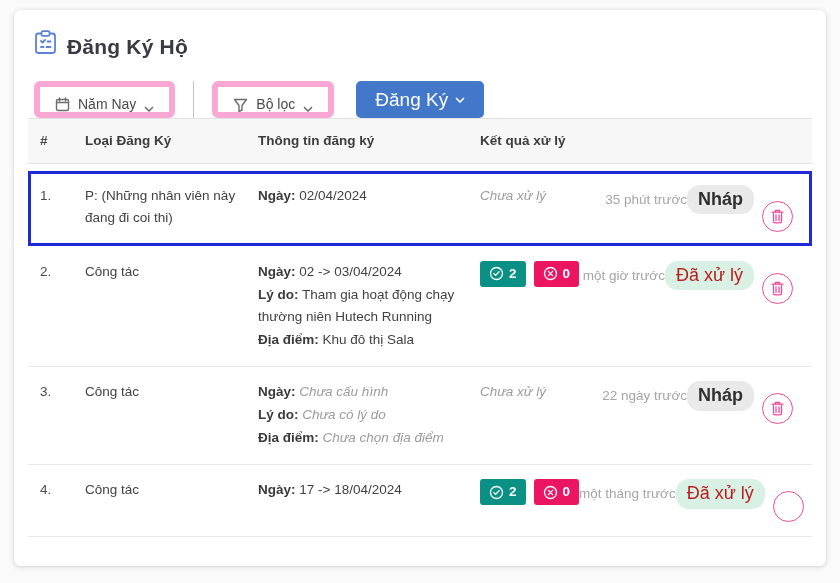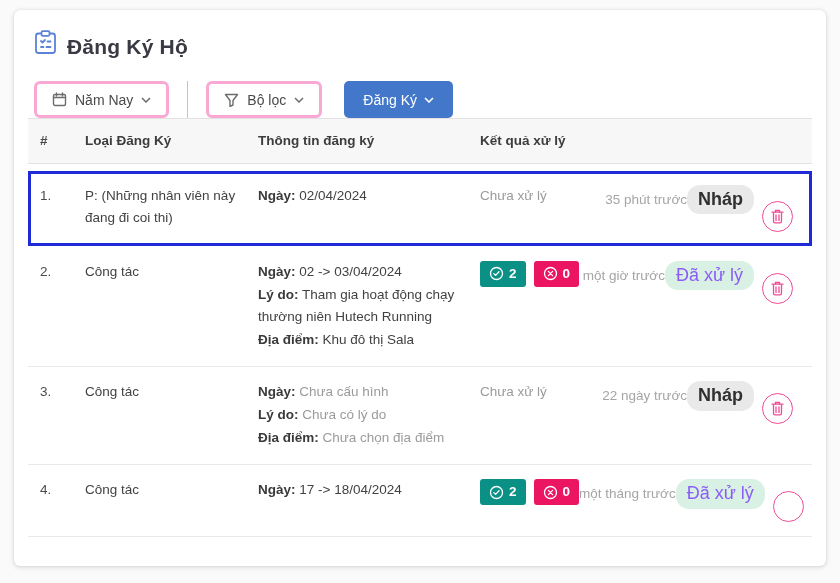--- a/index.html
+++ b/index.html
@@ -9,28 +9,28 @@
     background:#ffffff; border-radius:6px;
     box-shadow:0 1px 5px rgba(0,0,0,0.16), 0 0 1px rgba(0,0,0,0.12);
     padding:18px 14px 0 14px; overflow:hidden;
   }
   
   .page-header { display:flex; align-items:flex-end; gap:10px; padding:2px 6px 0 6px; }
   .page-title { font-size:21px; font-weight:bold; color:#3a3a44; letter-spacing:0.2px; }
   
   .toolbar { display:flex; align-items:center; margin:22px 0 0 6px; }
   .btn-outline {
-    display:inline-flex; align-items:center; gap:8px; background:#fff;
-    border:3px solid #f9a8d4; border-radius:6px; height:37px; padding:0 15px;
+    display:inline-flex; align-items:flex-end; gap:8px; background:#fff;
+    border:6px solid #f9a8d4; border-radius:6px; height:37px; padding:0 15px;
     font-size:14px; color:#4a4a4a; cursor:pointer; font-family:inherit;
   }
   .toolbar-divider { width:1px; height:37px; background:#c4c4c4; margin:0 18px; }
   .btn-primary {
     display:inline-flex; align-items:center; gap:7px; background:#4277c9; border:none;
-    border-radius:5px; height:37px; padding:0 19px; font-size:14px; font-weight:500;
+    border-radius:5px; height:37px; padding:0 19px; font-size:19px; font-weight:500;
     color:#ffffff; cursor:pointer; margin-left:22px; font-family:inherit;
   }
   .btn-outline .chev { stroke:#6d6d6d; } .btn-primary .chev { stroke:#fff; }
   
   .pagination { display:flex; align-items:center; justify-content:flex-end; gap:6px; margin:24px 10px 14px 0; }
   .page-range { font-size:14px; color:#8a8a8a; margin-right:14px; }
   .page-nav { background:none; border:none; width:34px; height:30px; display:flex; align-items:center; justify-content:center; cursor:pointer; }
   .kebab { background:none; border:none; width:30px; height:30px; display:flex; flex-direction:column; align-items:center; justify-content:center; gap:2.5px; cursor:pointer; margin-left:6px; }
   .kebab i { width:4px; height:4px; border-radius:50%; background:#6f6f6f; display:block; }
   
@@ -41,28 +41,28 @@
     font-weight:bold; color:#3d3d3d;
   }
   .thead .td { padding:11px 8px 11px 0; }
   .td { padding:14px 8px 14px 0; line-height:1.6; }
   .td.c-index { padding-left:12px; color:#4a4a4a; }
   .row { border-bottom:1px solid #e9e9e9; }
   .row.selected { box-shadow:inset 0 0 0 3px #1f2bd7; border-bottom-color:transparent; margin-top:7px; }
   .type-text { line-height:1.65; }
   .info-line { display:block; line-height:1.7; }
   .info-line b { color:#3a3a3a; }
-  .muted-italic { color:#9b9b9b; }
+  .muted-italic { color:#9b9b9b; font-style:italic; }
   .c-result { display:flex; align-items:flex-start; }
   .result-left { display:flex; align-items:center; gap:8px; }
   .result-right { margin-left:auto; display:flex; align-items:center; white-space:nowrap; }
   .time-text { color:#a5a5a5; font-size:13.5px; }
   .pill { border-radius:13px; padding:4px 11px; font-size:18px; line-height:1.2; display:inline-block; }
   .pill-draft { background:#e9e9e9; color:#303030; font-weight:bold; }
-  .pill-done { background:#d8f1e4; color:#8b5cf6; font-weight:500; }
+  .pill-done { background:#d8f1e4; color:#b91c1c; font-weight:500; }
   .count-badge {
     display:inline-flex; align-items:center; gap:5px; border-radius:3px; height:26px;
     padding:0 9px; color:#fff; font-weight:bold; font-size:13.5px;
   }
   .badge-ok { background:#0b9086; } .badge-no { background:#ec1562; }
   .delete-btn {
     width:31px; height:31px; border-radius:50%; border:1.6px solid #ee4b97; background:#fff;
     display:flex; align-items:center; justify-content:center; cursor:pointer; margin-top:12px;
   }
   .row.selected .delete-btn { margin-top:16px; }

